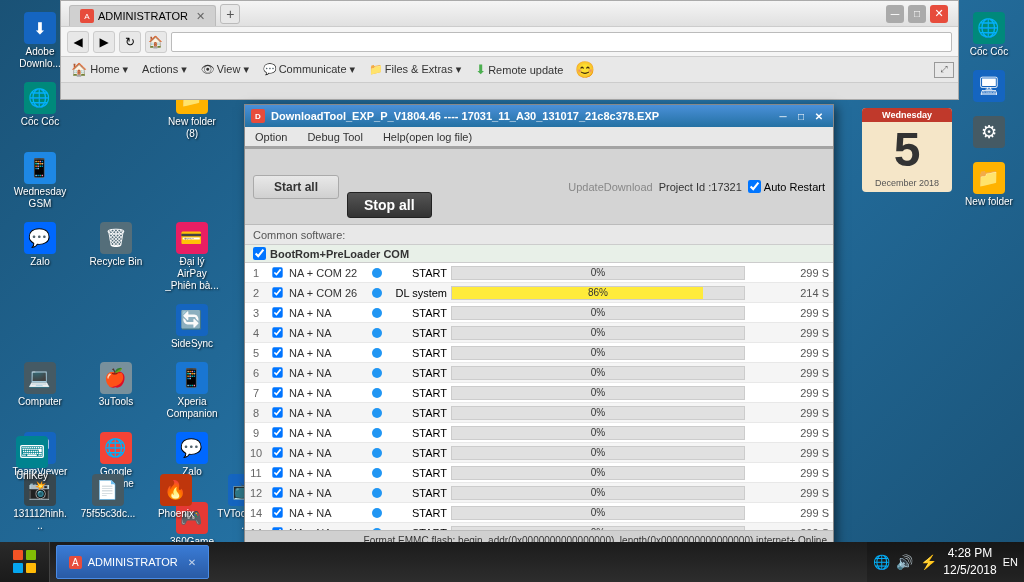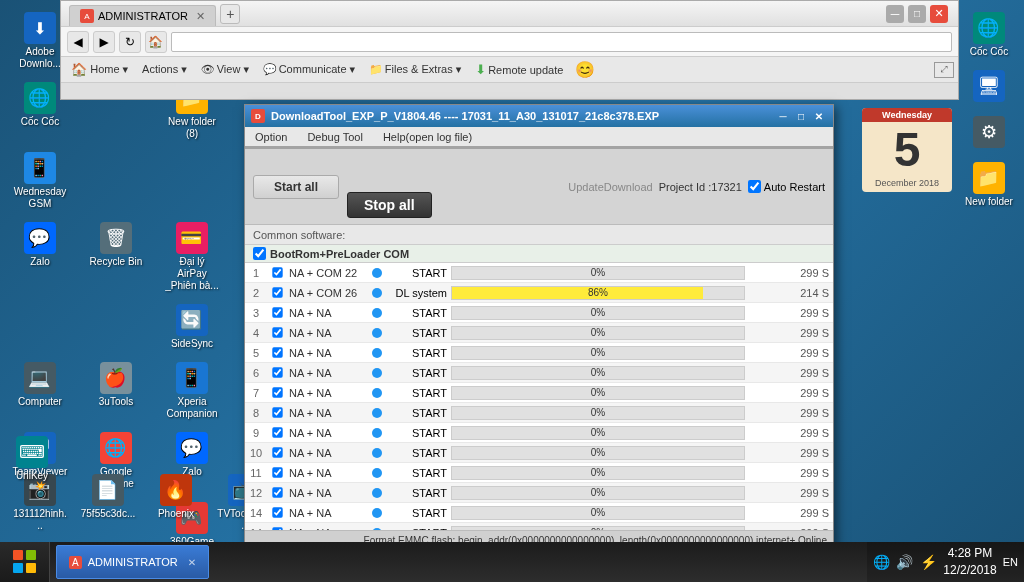--- a/index.html
+++ b/index.html
@@ -1033,19 +1033,19 @@
         <span class="tab-close">✕</span>
       </div>
     </div>
 
     <div class="tray-icons">
       <span class="tray-icon">🌐</span>
       <span class="tray-icon">🔊</span>
       <span class="tray-icon">⚡</span>
       <div class="taskbar-clock">
         <div>4:28 PM</div>
-        <div>12/2/2018</div>
+        <div>12/5/2018</div>
       </div>
       <span style="font-size:11px; color:#fff;">EN</span>
     </div>
   </div>
 
 </div>
 
 </body></html>

